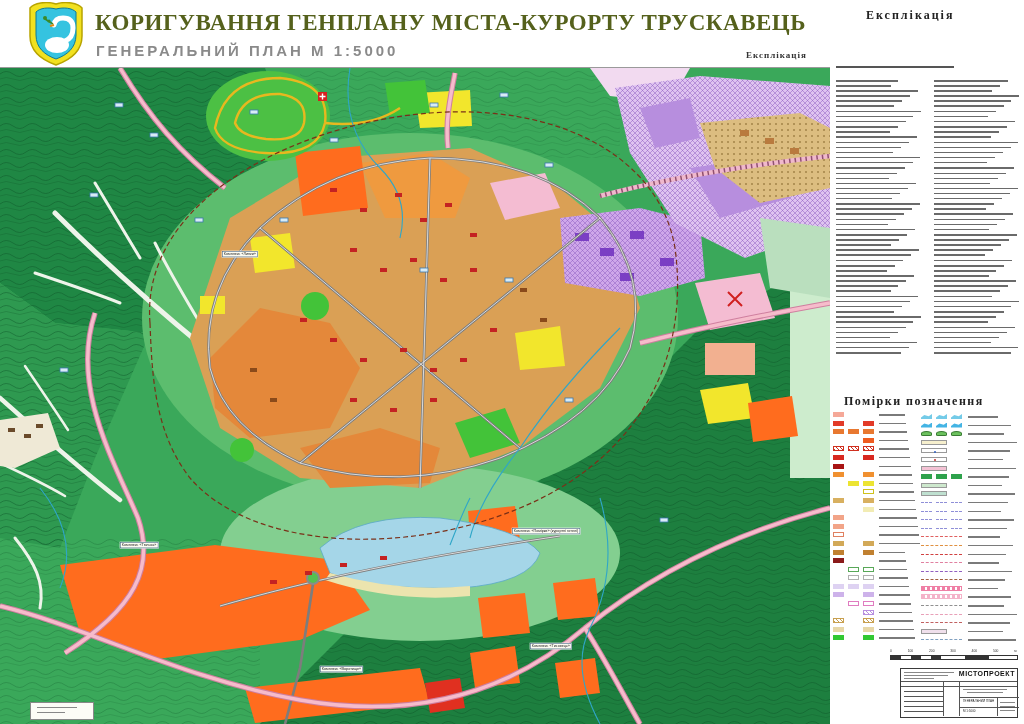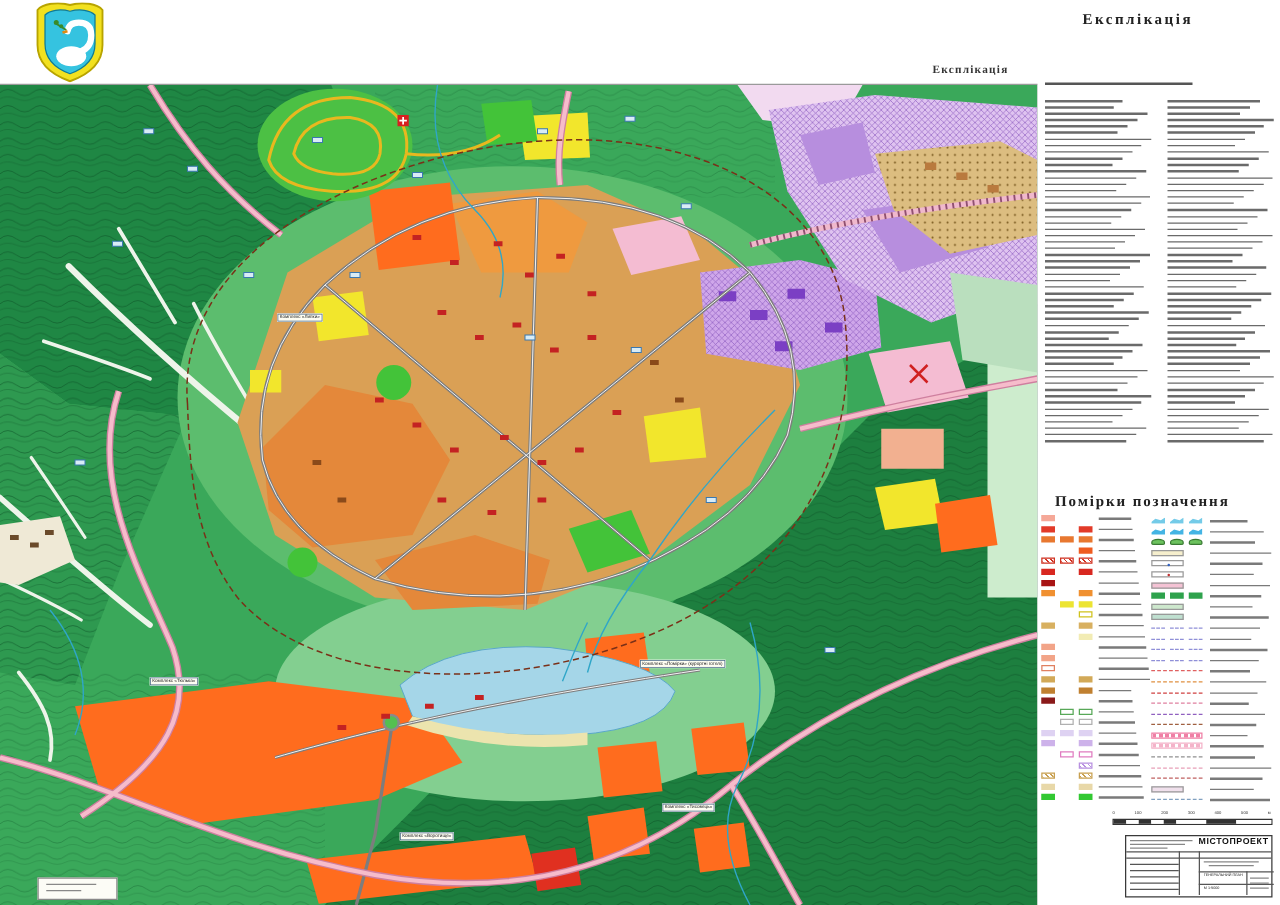--- a/index.html
+++ b/index.html
@@ -60,20 +60,22 @@
   <svg id="emblem" viewBox="0 0 64 64">
     <path d="M32 2 C42 -1 54 1 58 6 V34 C58 50 46 58 32 63 C18 58 6 50 6 34 V6 C10 1 22 -1 32 2 Z" fill="#f2e11f" stroke="#b8a400" stroke-width="1.5"></path>
     <path d="M32 7 C40 5 48 6 52 10 V33 C52 46 43 53 32 57 C21 53 12 46 12 33 V10 C16 6 24 5 32 7 Z" fill="#35c3e0" stroke="#0f7a96" stroke-width="1"></path>
     <ellipse cx="33" cy="43" rx="12" ry="8" fill="#ffffff"></ellipse>
     <path d="M41 39 q8 -3 8 -13 q0 -10 -10 -10 q-8 0 -9 7" fill="none" stroke="#ffffff" stroke-width="5" stroke-linecap="round"></path>
     <path d="M29 22 l-8 -5" stroke="#3a8a2a" stroke-width="1.6"></path>
     <circle cx="21" cy="16" r="2" fill="#3a8a2a"></circle>
       <circle cx="25" cy="19" r="1.6" fill="#3a8a2a"></circle>
     <path d="M30 23 l-4 1" stroke="#e08a10" stroke-width="2"></path>
   </svg>
+  <div id="main-title" style="color: rgb(85, 97, 28);">КОРИГУВАННЯ ГЕНПЛАНУ МІСТА-КУРОРТУ ТРУСКАВЕЦЬ</div>
+  <div id="sub-title" style="color: rgb(138, 138, 138);">ГЕНЕРАЛЬНИЙ ПЛАН М 1:5000</div>
   <div id="map-expl-heading">Експлікація</div>
 </div>
 
 <div id="map-wrap">
 <svg width="830" height="656" viewBox="0 0 830 656">
   <defs>
     <pattern id="contour" width="26" height="13" patternUnits="userSpaceOnUse">
       <path d="M0 6 Q6 1 13 6 T26 6" fill="none" stroke="#0c5226" stroke-width="0.6" opacity="0.75"></path>
       <path d="M0 11 Q6 8 13 11 T26 11" fill="none" stroke="#0c5226" stroke-width="0.5" opacity="0.55"></path>
     </pattern>

